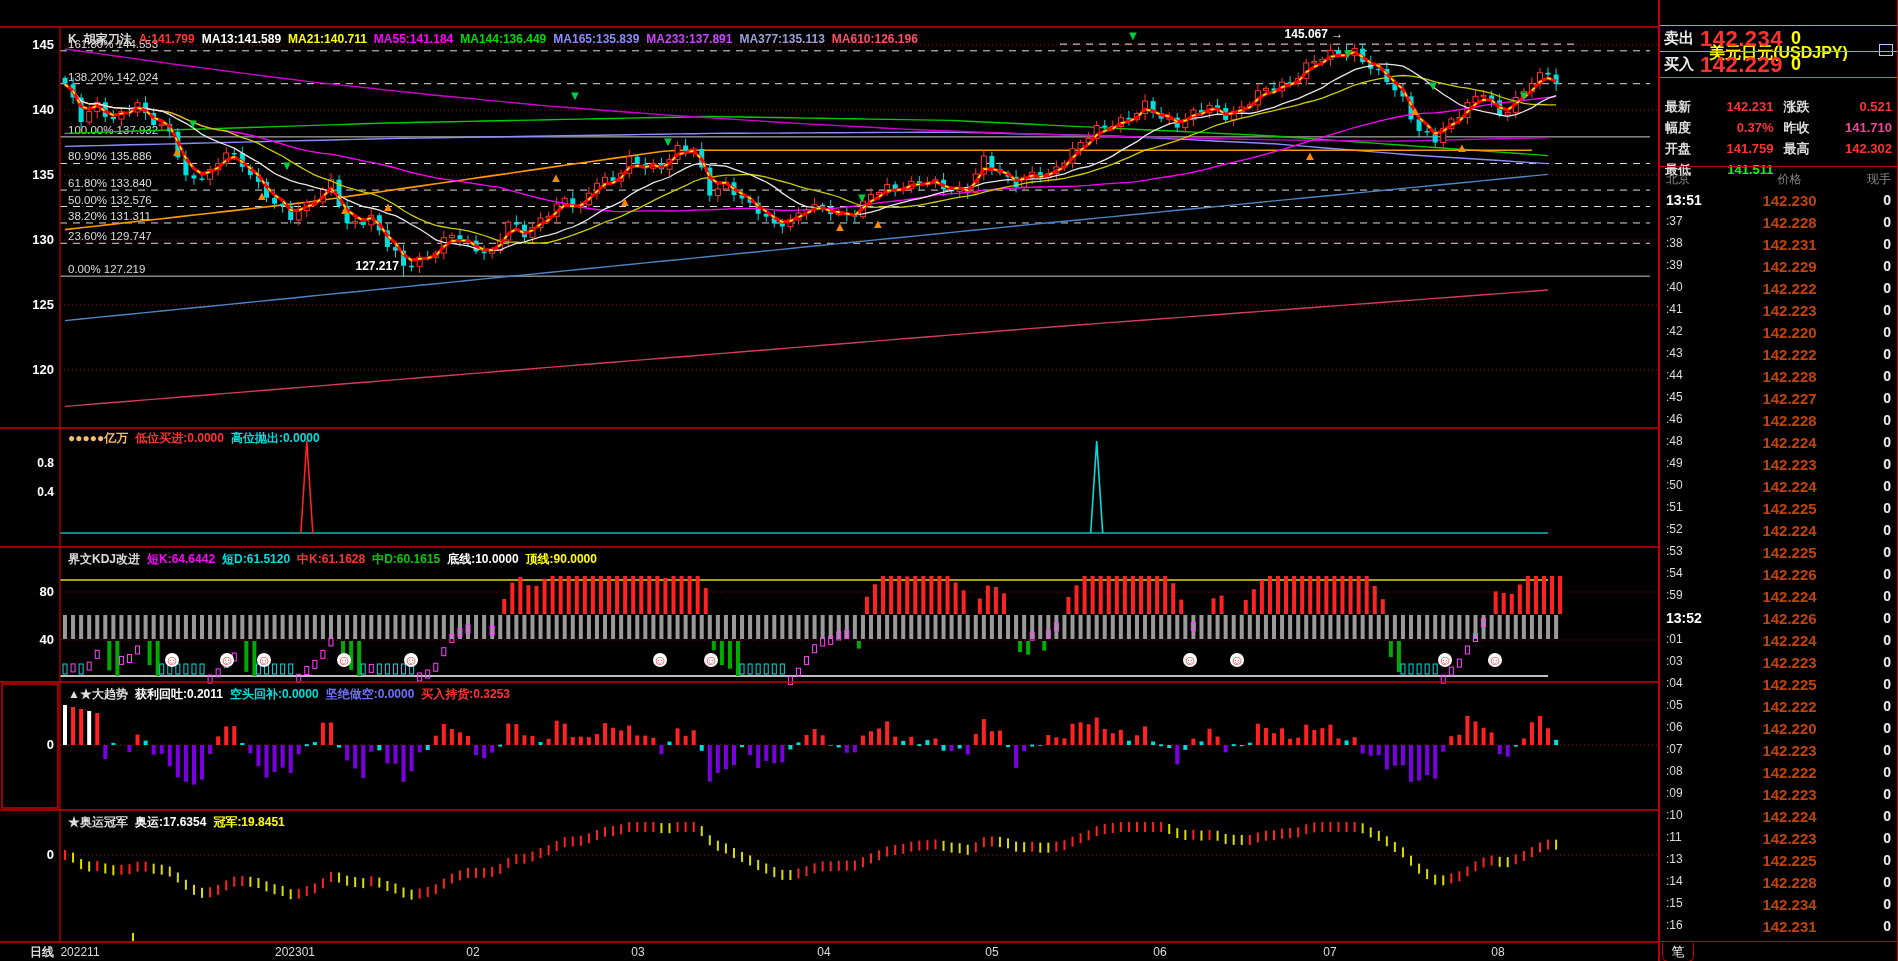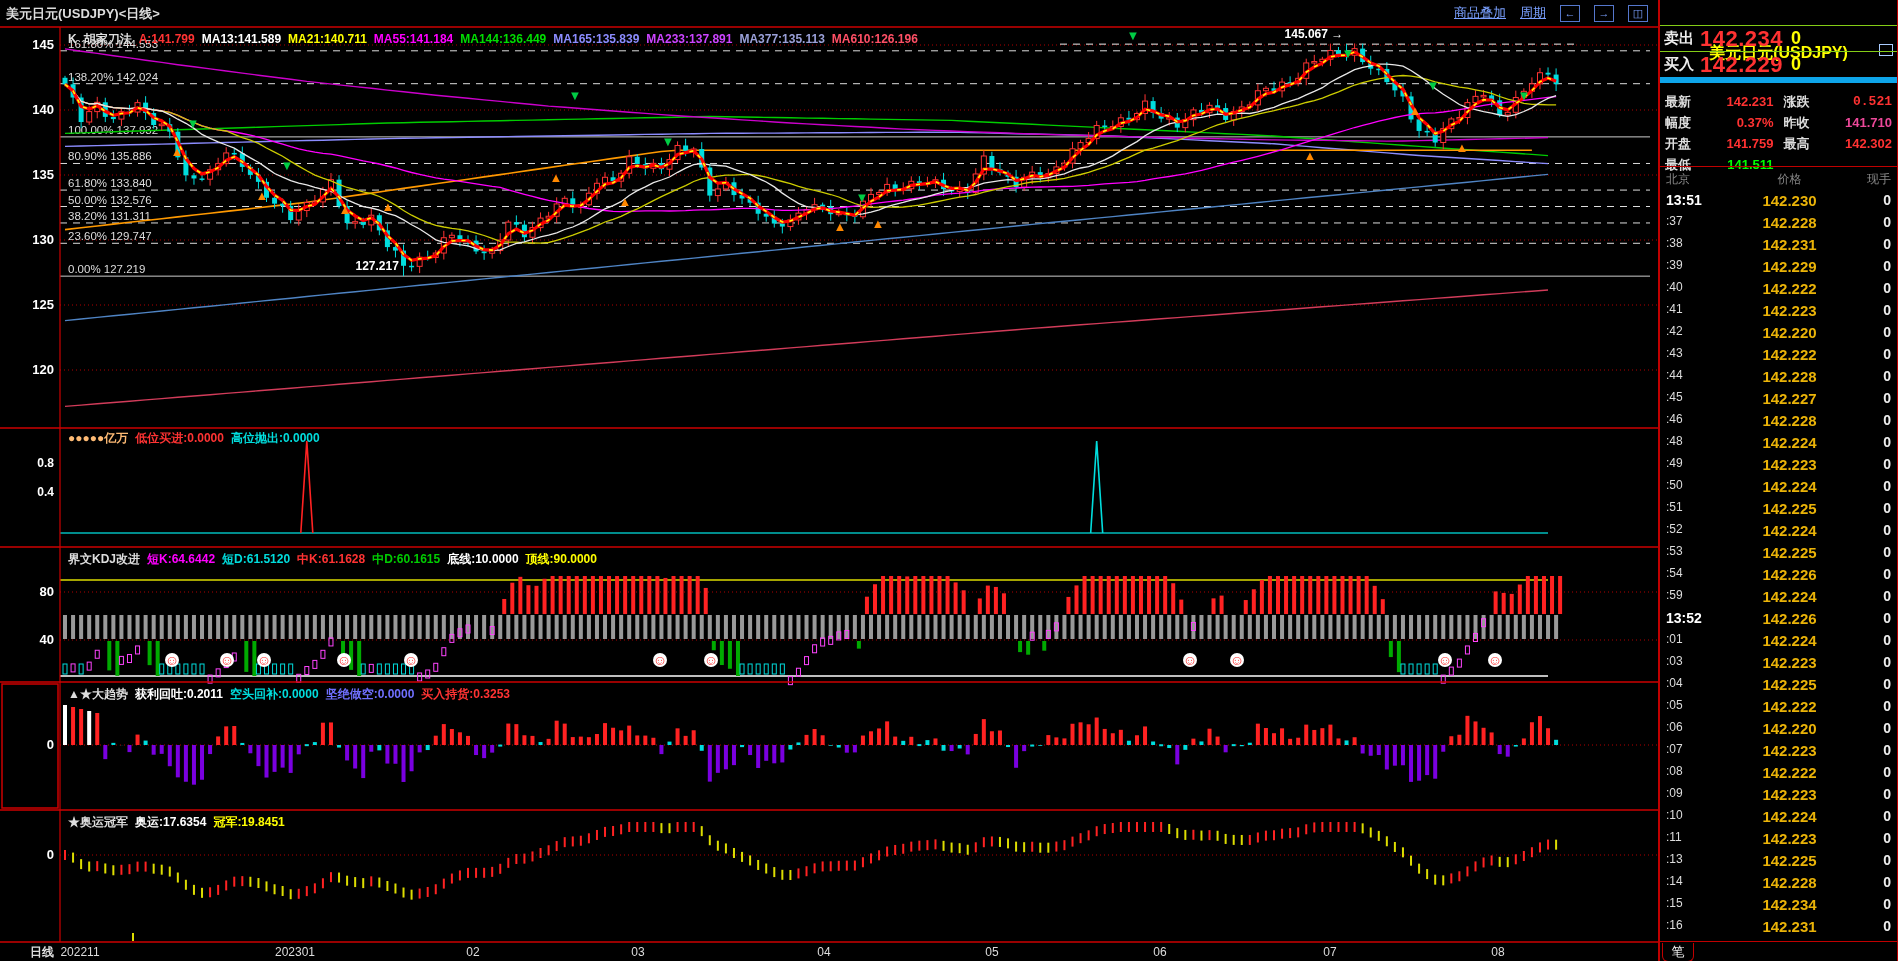--- a/index.html
+++ b/index.html
@@ -20,56 +20,46 @@
   .sidebar{position:absolute;left:1658px;top:0;width:240px;height:961px;background:#000;
            border-left:2px solid #c00000;border-right:1px solid #c00000;box-sizing:border-box;}
   .sb-title-row{position:absolute;left:0;top:0;width:100%;height:25px;text-align:center;margin-top:40px;}
   .sb-title-row .sym{color:#ffff00;font-size:16px;font-weight:bold;line-height:25px;}
   .win-icon{position:absolute;right:4px;top:4px;width:12px;height:10px;border:1px solid #aaccff;cursor:pointer;}
   .quote-row{position:absolute;left:0;width:100%;height:26px;border-top:1px solid #84cc16;box-sizing:border-box;
              display:flex;align-items:center;padding:0 4px;cursor:pointer;}
   .q-label{color:#eee;font-size:15px;font-weight:bold;margin-right:6px;}
   .q-price{color:#ff3232;font-size:22px;font-weight:bold;letter-spacing:0.5px;margin-right:8px;}
   .q-size{color:#ffff00;font-size:18px;font-weight:bold;}
-  .stats{position:absolute;left:0;top:77px;width:100%;height:89px;border-top:6px solid #0ea5e9;box-sizing:border-box;
-         display:grid;grid-template-columns:1fr 1fr;grid-auto-rows:21px;padding-top:8px;}
+  .stats{position:absolute;left:0;top:77px;width:100%;height:89px;border-top:1px solid #0ea5e9;box-sizing:border-box;
+         display:grid;grid-template-columns:1fr 1fr;grid-auto-rows:21px;padding-top:18px;}
   .stat-cell{display:flex;justify-content:space-between;align-items:center;padding:0 5px;}
   .stat-label{color:#ddd;font-size:13px;font-weight:bold;}
   .stat-value{font-size:13px;font-weight:bold;}
   .tbl-head{position:absolute;left:0;top:166px;width:100%;height:26px;border-top:1px solid #c00000;box-sizing:border-box;
             display:flex;align-items:center;padding:0 6px;}
   .tbl-head span{color:#888;font-size:12px;}
   .th-time{width:56px;}
   .th-price{flex:1;text-align:center;}
   .th-vol{width:34px;text-align:right;}
   .tbl-body{position:absolute;left:0;top:192px;width:100%;height:748px;overflow:hidden;}
   .tick-row{height:22px;display:flex;padding:0 6px;box-sizing:border-box;}
   .tk-time{width:56px;color:#ddd;font-size:12px;}
   .tk-time.hour{color:#fff;font-size:14px;font-weight:bold;}
-  .tk-price{flex:1;text-align:center;color:#eab308;font-size:15px;font-weight:bold;}
+  .tk-price{flex:1;text-align:center;color:#c2410c;font-size:15px;font-weight:bold;}
   .tk-vol{width:34px;text-align:right;color:#eee;font-size:14px;font-weight:bold;}
   .sb-tab{position:absolute;left:0;top:941px;width:100%;height:20px;border-top:1px solid #c00000;}
   .sb-tab .tab{display:inline-block;min-width:30px;height:18px;margin-left:2px;border:1px solid #c00000;border-top:none;
                border-radius:0 0 6px 6px;color:#eee;font-size:13px;text-align:center;line-height:17px;cursor:pointer;}
 </style>
 </head>
 <body>
 
 <div id="app">
 
-  <div class="topbar">
-    <span class="tb-title">美元日元(USDJPY)&lt;日线&gt;</span>
-    <div class="tb-right">
-      <span class="tb-link">商品叠加</span>
-      <span class="tb-link">周期</span>
-      <span class="icon-box">←</span>
-      <span class="icon-box">→</span>
-      <span class="icon-box">◫</span>
-    </div>
-  </div>
 
   <div id="chart-region"><svg width="1658" height="961" viewBox="0 0 1658 961">
         <line x1="60" y1="45" x2="1658" y2="45" stroke="#b00000" stroke-width="1" stroke-dasharray="1,3"></line>
         <text x="54" y="49" fill="#fff" font-size="13" font-weight="bold" text-anchor="end">145</text>
         <line x1="60" y1="110" x2="1658" y2="110" stroke="#b00000" stroke-width="1" stroke-dasharray="1,3"></line>
         <text x="54" y="114" fill="#fff" font-size="13" font-weight="bold" text-anchor="end">140</text>
         <line x1="60" y1="175" x2="1658" y2="175" stroke="#b00000" stroke-width="1" stroke-dasharray="1,3"></line>
         <text x="54" y="179" fill="#fff" font-size="13" font-weight="bold" text-anchor="end">135</text>
         <line x1="60" y1="240" x2="1658" y2="240" stroke="#b00000" stroke-width="1" stroke-dasharray="1,3"></line>
         <text x="54" y="244" fill="#fff" font-size="13" font-weight="bold" text-anchor="end">130</text>
@@ -1326,21 +1316,21 @@
       <span class="q-price">142.229</span>
       <span class="q-size">0</span>
     </div>
     <div class="stats" id="sb-stats">
         <div class="stat-cell">
           <span class="stat-label">最新</span>
           <span class="stat-value" style="color: rgb(255, 50, 50);">142.231</span>
         </div>
         <div class="stat-cell">
           <span class="stat-label">涨跌</span>
-          <span class="stat-value" style="color: rgb(255, 50, 50); font-family: Liberation Mono, monospace;">0.521</span>
+          <span class="stat-value" style="color: rgb(255, 50, 50);">0.521</span>
         </div>
         <div class="stat-cell">
           <span class="stat-label">幅度</span>
           <span class="stat-value" style="color: rgb(255, 50, 50);">0.37%</span>
         </div>
         <div class="stat-cell">
           <span class="stat-label">昨收</span>
           <span class="stat-value" style="color: #ec4899;">141.710</span>
         </div>
         <div class="stat-cell">

